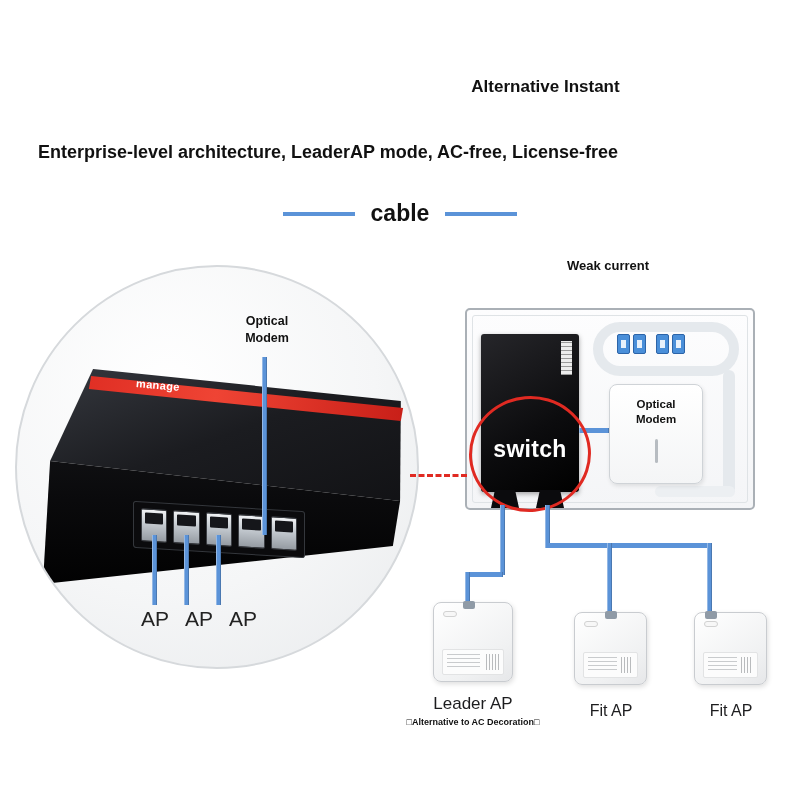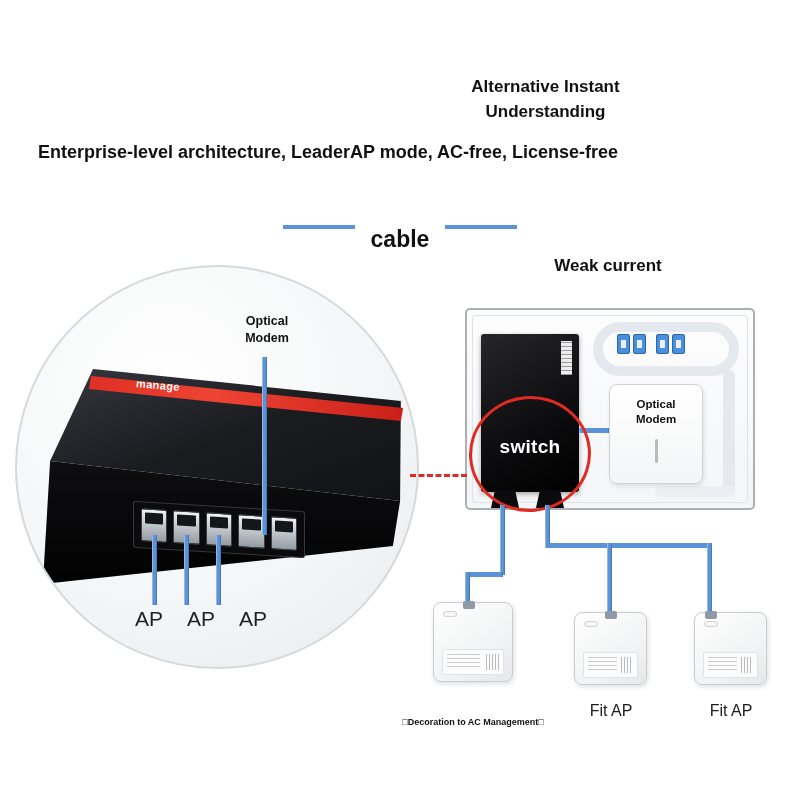--- a/index.html
+++ b/index.html
@@ -7,21 +7,21 @@
   body { background:#fff; font-family:"Liberation Sans", sans-serif; color:#111; }
   #stage { position:relative; width:800px; height:800px; overflow:hidden; background:#fff; }
   .abs { position:absolute; }
 
   
   #title { left:140px; top:78px; width:270px; text-align:center; font-size:31px; font-weight:700; letter-spacing:.2px; }
   #tagline { left:448px; top:74px; width:195px; text-align:center; font-size:17px; font-weight:600; line-height:25px; }
   #subtitle { left:0; top:142px; width:656px; text-align:center; font-size:18px; font-weight:600; }
   #cable-heading { left:0; top:200px; width:800px; display:flex; justify-content:center; align-items:center; gap:16px; }
   .cable-dash { width:72px; height:4px; background:var(--cable-blue,#5b93d8); }
-  #cable-label { font-size:23px; font-weight:600;margin-top:26px; }
+  #cable-label { font-size:23px; font-weight:600; }
 
   
   #zoom-circle { left:15px; top:265px; width:404px; height:404px; border-radius:50%;
     border:2px solid #d6d9dc; overflow:hidden;
     background:radial-gradient(circle at 38% 30%, #ffffff 0%, #f5f6f7 55%, #e8eaec 100%); }
   #om-label-circle { left:195px; top:46px; width:110px; text-align:center; font-size:12.5px; font-weight:700; line-height:17px; z-index:6; }
   #switch-photo { left:16px; top:82px; width:380px; height:252px; z-index:2; }
   #sw-shadow { left:20px; top:222px; width:330px; height:34px;
     background:radial-gradient(ellipse at center, rgba(0,0,0,.30) 0%, rgba(0,0,0,0) 70%); filter:blur(3px); z-index:1; }
   .face { position:absolute; inset:0; }
@@ -37,39 +37,39 @@
   .rj45 { flex:1; background:linear-gradient(180deg,#f0f2f4 0%, #c3c9cf 45%, #959ba2 100%);
     border:1px solid #3c3f44; border-radius:2px; }
   .rj45 .pins { margin:3px 3px 0; height:11px; background:#15161a; border-radius:1px; }
 
   .cable { position:absolute; background:var(--cable-blue,#5b93d8);
     box-shadow:inset 1px 0 rgba(255,255,255,.35), inset -1px 0 rgba(0,0,0,.18); }
   #cable-om    { left:245px; top:90px;  width:5px; height:178px; z-index:5; }
   #cable-ap1   { left:135px; top:268px; width:5px; height:70px;  z-index:5; }
   #cable-ap2   { left:167px; top:268px; width:5px; height:70px;  z-index:5; }
   #cable-ap3   { left:199px; top:268px; width:5px; height:70px;  z-index:5; }
-  #ap-text { left:118px; top:340px; display:flex; gap:24px; font-size:21px; font-weight:500; color:#222; z-index:6; }
-
-  
-  #wc-title { left:530px; top:256px; width:156px; text-align:center; font-size:17px; font-weight:700; line-height:19px; }
+  #ap-text { left:124px; top:340px; display:flex; gap:16px; font-size:21px; font-weight:500; color:#222; z-index:6; }
+
+  
+  #wc-title { left:530px; top:256px; width:156px; text-align:center; font-size:13px; font-weight:700; line-height:19px; }
   #wc-box { left:465px; top:308px; width:290px; height:202px; border:2px solid #aab0b6; border-radius:5px;
     background:linear-gradient(180deg,#fdfdfe,#f4f5f7); z-index:2; }
   #wc-frame { left:5px; top:5px; right:5px; bottom:5px; border:1px solid #dfe3e6; border-radius:3px; }
   #tray { left:126px; top:12px; width:146px; height:54px; border:10px solid #e5e9ed; border-radius:27px; }
   #tray-v { left:256px; top:60px; width:12px; height:126px; background:#e5e9ed; border-radius:6px; }
   #tray-b { left:188px; top:176px; width:80px; height:11px; background:#eceff2; border-radius:6px; }
   .jack-group { display:flex; gap:3px; }
   #jacks-1 { left:150px; top:24px; } #jacks-2 { left:189px; top:24px; }
   .jack { width:13px; height:20px; background:#4a8fd9; border:1px solid #2c64a8; border-radius:2px; }
   .jack .slot { margin:5px auto 0; width:5px; height:8px; background:#e8f1fb; }
   #sw-unit { left:14px; top:24px; width:98px; height:158px; border-radius:3px;
     background:linear-gradient(150deg,#26262a 0%, #0c0c0e 60%, #000 100%); box-shadow:0 2px 5px rgba(0,0,0,.35); }
   #sw-sticker { right:7px; top:7px; width:11px; height:34px; background:#ededed;
     background-image:repeating-linear-gradient(0deg,#9a9a9a 0 1px, transparent 1px 4px); }
-  #switch-text { left:0; right:0; top:102px; text-align:center; color:#fff; font-size:19px; font-weight:600; letter-spacing:.3px; }
+  #switch-text { left:0; right:0; top:102px; text-align:center; color:#fff; font-size:23px; font-weight:600; letter-spacing:.3px; }
   #red-ellipse { left:2px; top:86px; width:122px; height:116px; border:3px solid var(--accent-red,#e02a22);
     border-radius:50%; transform:rotate(-5deg); z-index:5; }
   .wc-port { top:180px; width:28px; height:18px; background:#0b0b0d; clip-path:polygon(14% 0, 86% 0, 100% 100%, 0 100%); }
   #wc-port-l { left:24px; } #wc-port-r { left:69px; }
   #modem-unit { left:142px; top:74px; width:94px; height:100px; border:1px solid #cfd3d7; border-radius:8px;
     background:linear-gradient(180deg,#ffffff,#f4f5f6); box-shadow:1px 2px 4px rgba(0,0,0,.10); z-index:3; }
   #om-label-box { left:0; right:0; top:12px; text-align:center; font-size:11.5px; font-weight:700; line-height:15px; }
   #modem-slot { left:50%; top:54px; width:3px; height:24px; margin-left:-1.5px; background:#b7bcc1; border-radius:2px; }
   #cable-sm { left:112px; top:118px; width:30px; height:5px; z-index:4; }
 
@@ -103,21 +103,20 @@
   #fit1-label   { left:570px; top:702px; width:82px; text-align:center; font-size:16px; color:#1d1d1f; }
   #fit2-label   { left:690px; top:702px; width:82px; text-align:center; font-size:16px; color:#1d1d1f; }
 </style>
 </head>
 <body>
 
 <div id="stage">
 
   <div id="tagline" class="abs">
     <div>Alternative Instant</div>
-    <div>Understanding</div>
   </div>
   <div id="subtitle" class="abs">Enterprise-level architecture, LeaderAP mode, AC-free, License-free</div>
 
   <div id="cable-heading" class="abs">
     <span class="cable-dash"></span>
     <span id="cable-label">cable</span>
     <span class="cable-dash"></span>
   </div>
 
   <div id="zoom-circle" class="abs">
@@ -237,17 +236,18 @@
   </div>
   <div id="fit-ap-2" class="abs ap-device">
     <div class="ap-nub" style="left:10px"></div>
     <div class="ap-indicator"></div>
     <div class="ap-sticker">
       <div class="lines"></div>
       <div class="code"></div>
     </div>
   </div>
 
-  <div id="leader-note" class="abs">□Decoration to AC Management□</div>
+  <div id="leader-label" class="abs">Leader AP</div>
+  <div id="leader-note" class="abs">□Alternative to AC Decoration□</div>
   <div id="fit1-label" class="abs">Fit AP</div>
   <div id="fit2-label" class="abs">Fit AP</div>
 
 </div>
 
 </body></html>

